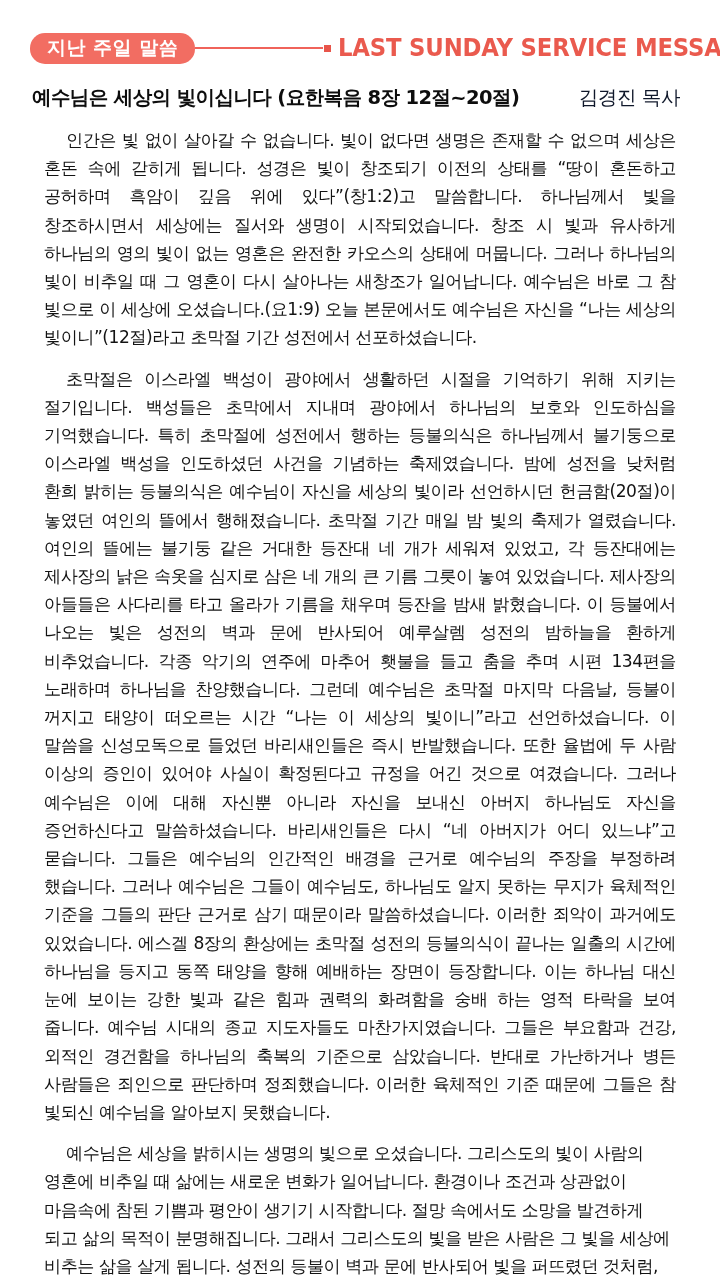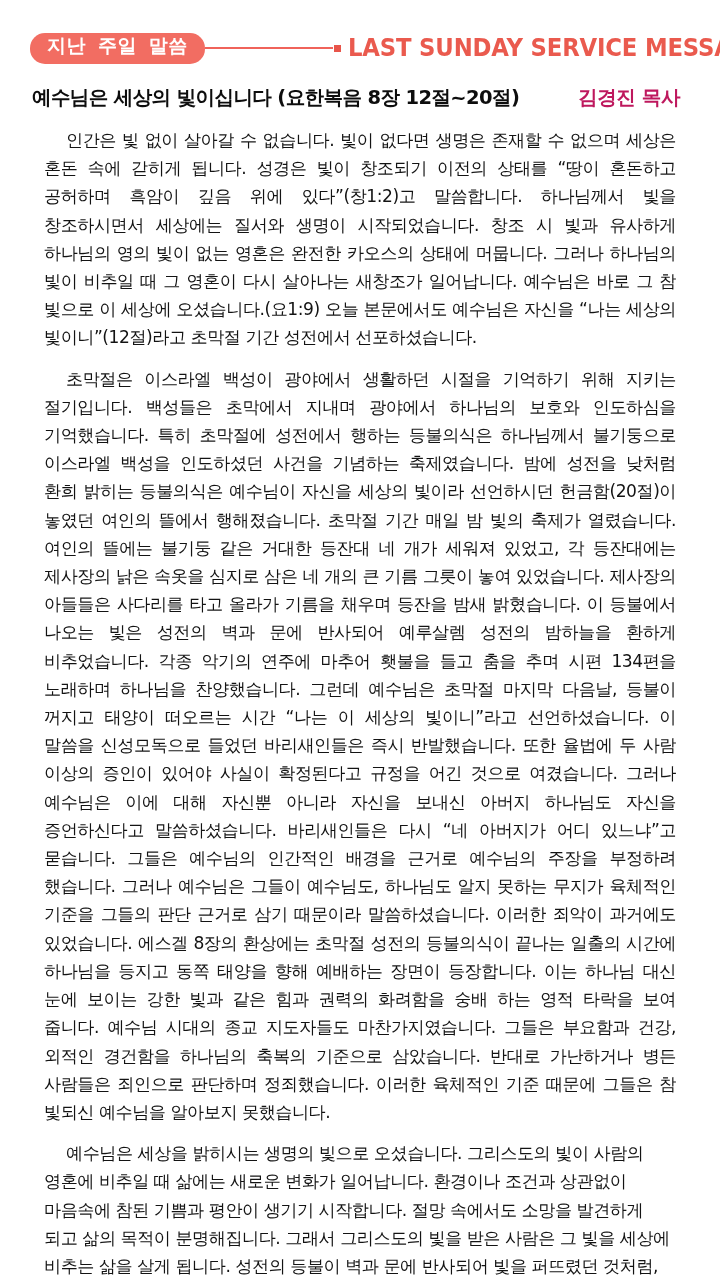--- a/index.html
+++ b/index.html
@@ -41,21 +41,20 @@
     padding: 0 17px 2px 17px;
     border-radius: 15px;
     background: #f26d62;
     color: #ffffff;
     font-size: 19px;
     font-weight: bold;
     letter-spacing: 0.5px;
     line-height: 1;
     white-space: nowrap;
     flex: 0 0 auto;
-    font-family: Liberation Mono, monospace;
   }
 
   .connector {
     flex: 0 0 auto;
     display: flex;
     align-items: center;
     height: 29px;
     margin-left: 0px;
   }
   .connector .rule {
@@ -95,22 +94,22 @@
   .sermon-title {
     font-size: 19.5px;
     font-weight: bold;
     color: #0d0d0d;
     letter-spacing: -0.6px;
     white-space: nowrap;
   }
   .preacher {
     margin-left: auto;
     font-size: 19.5px;
-    font-weight: bold;
-    color: #be185d;
+    font-weight: normal;
+    color: #0f172a;
     letter-spacing: -0.4px;
     white-space: nowrap;
     padding-right: 8px;
   }
 
   
   .body-copy {
     margin-top: 15px;
     padding: 0 1px;
   }

